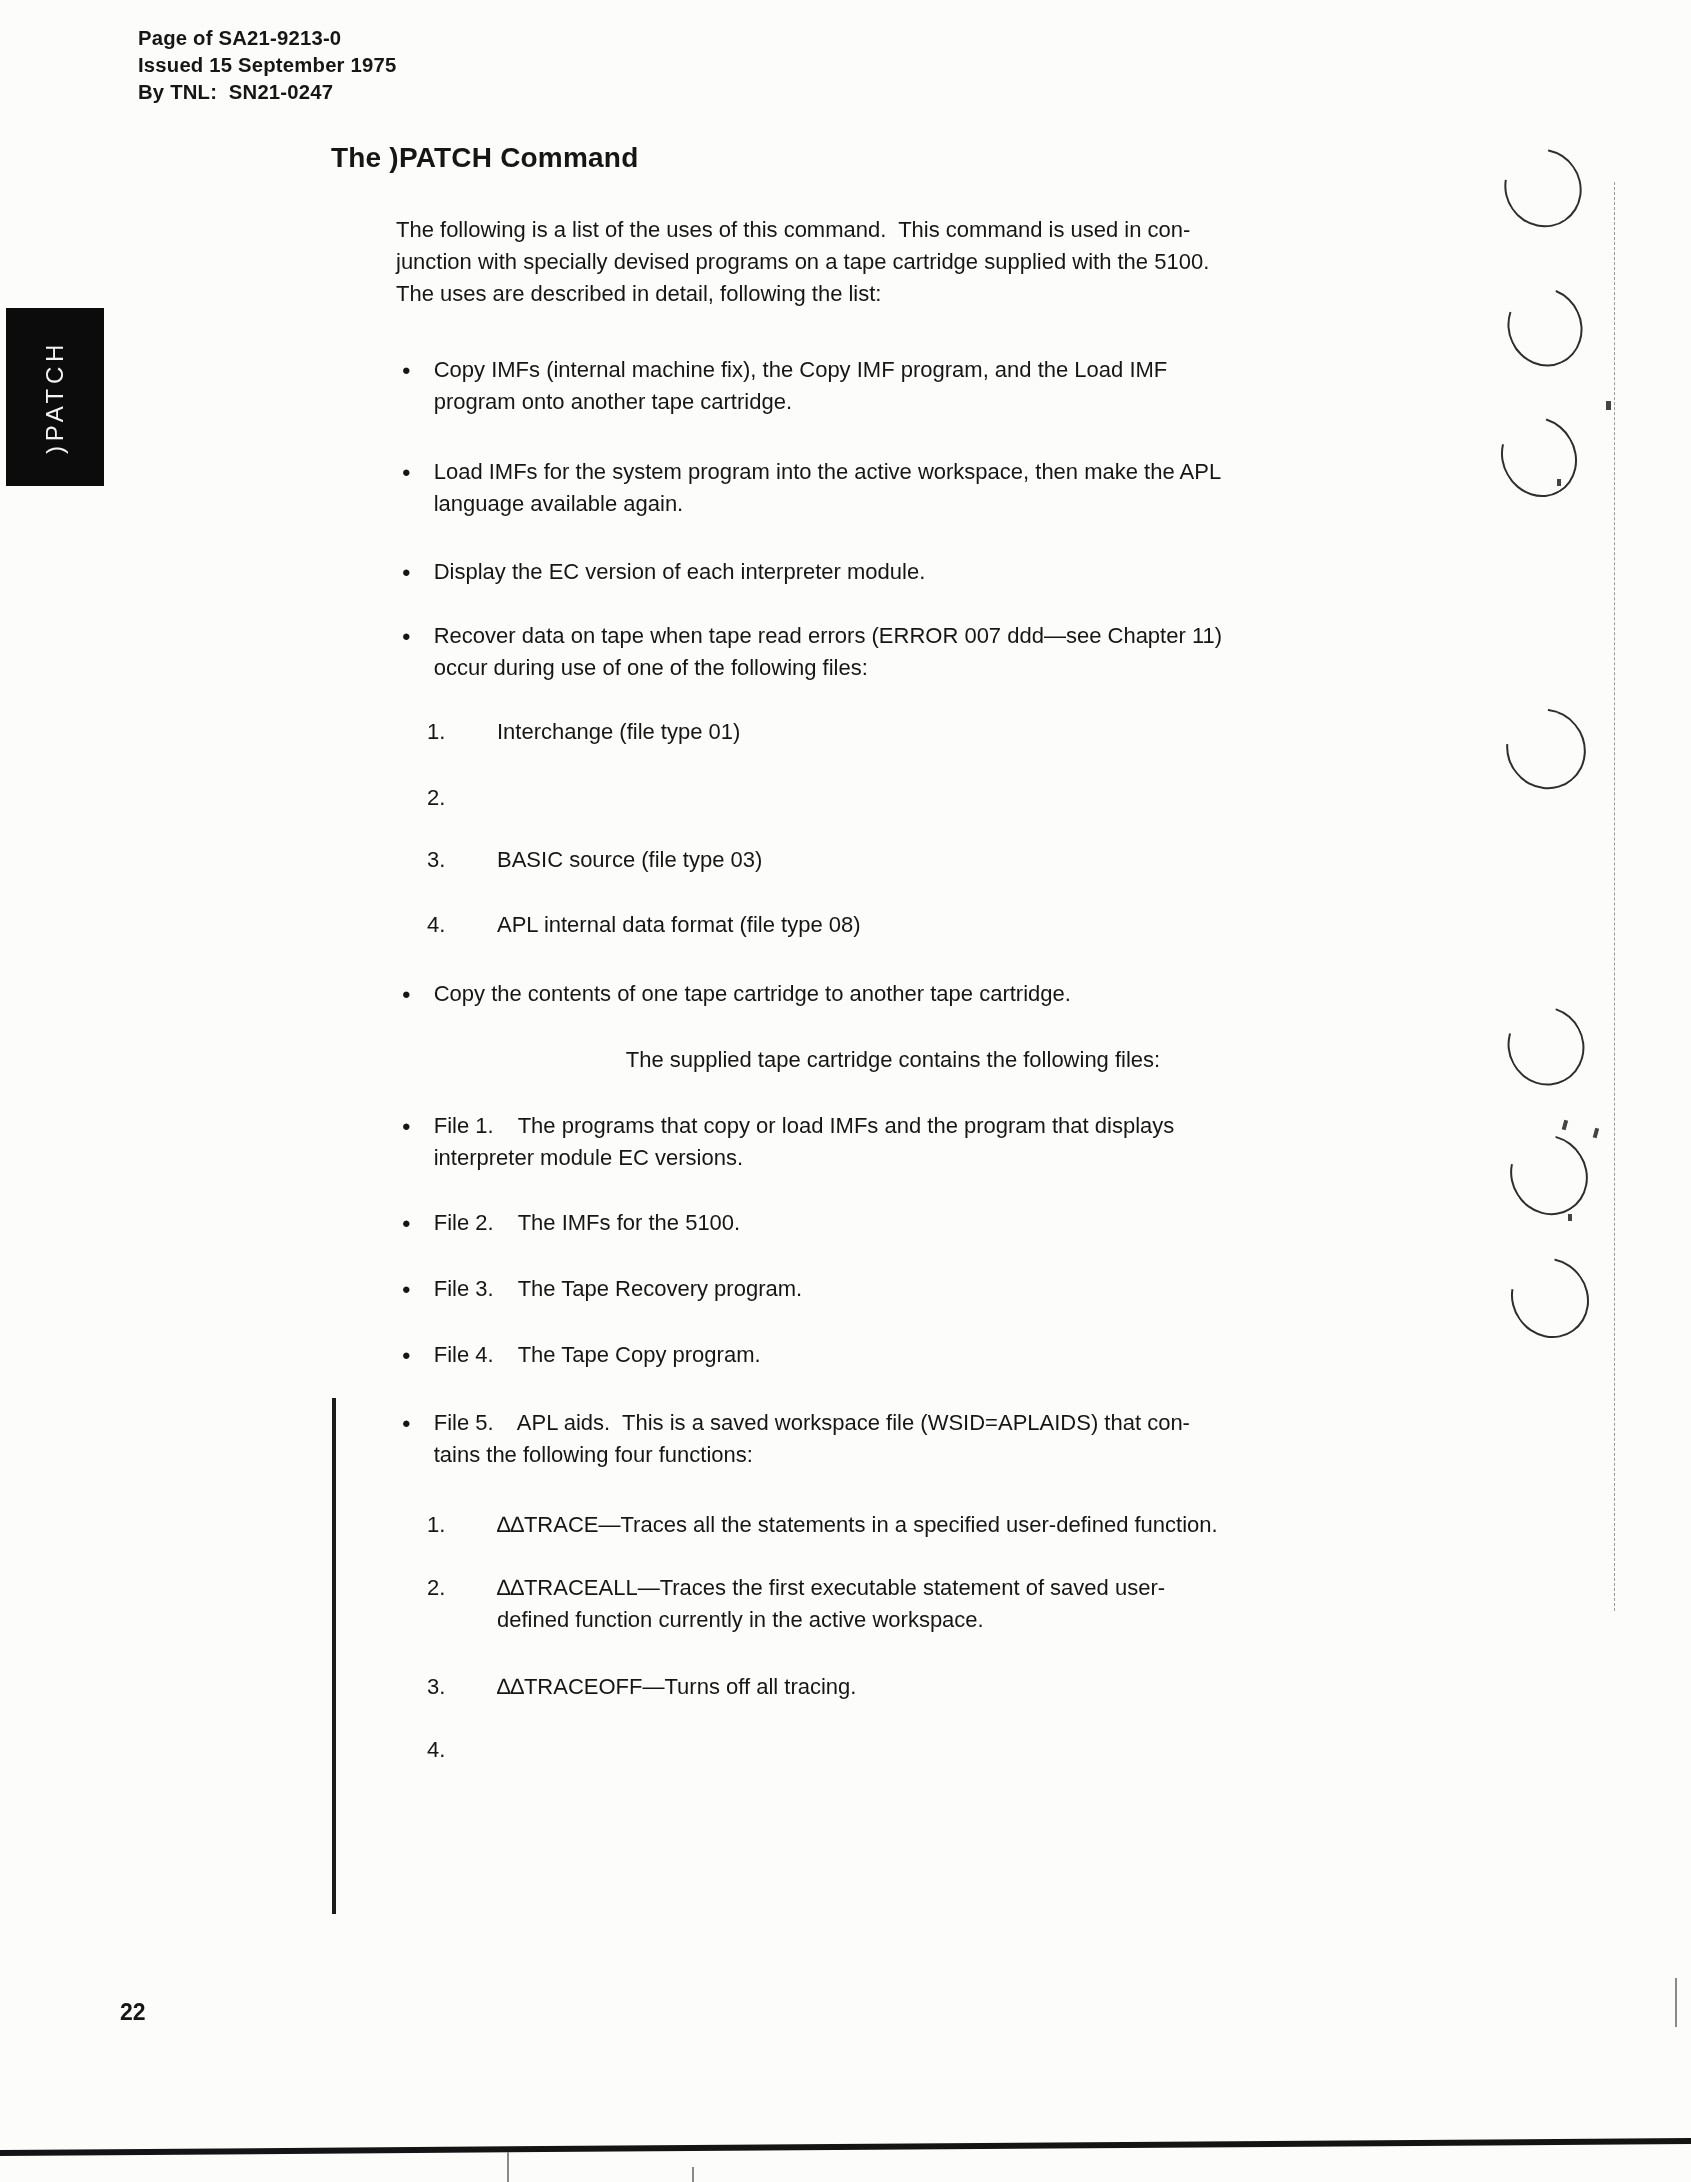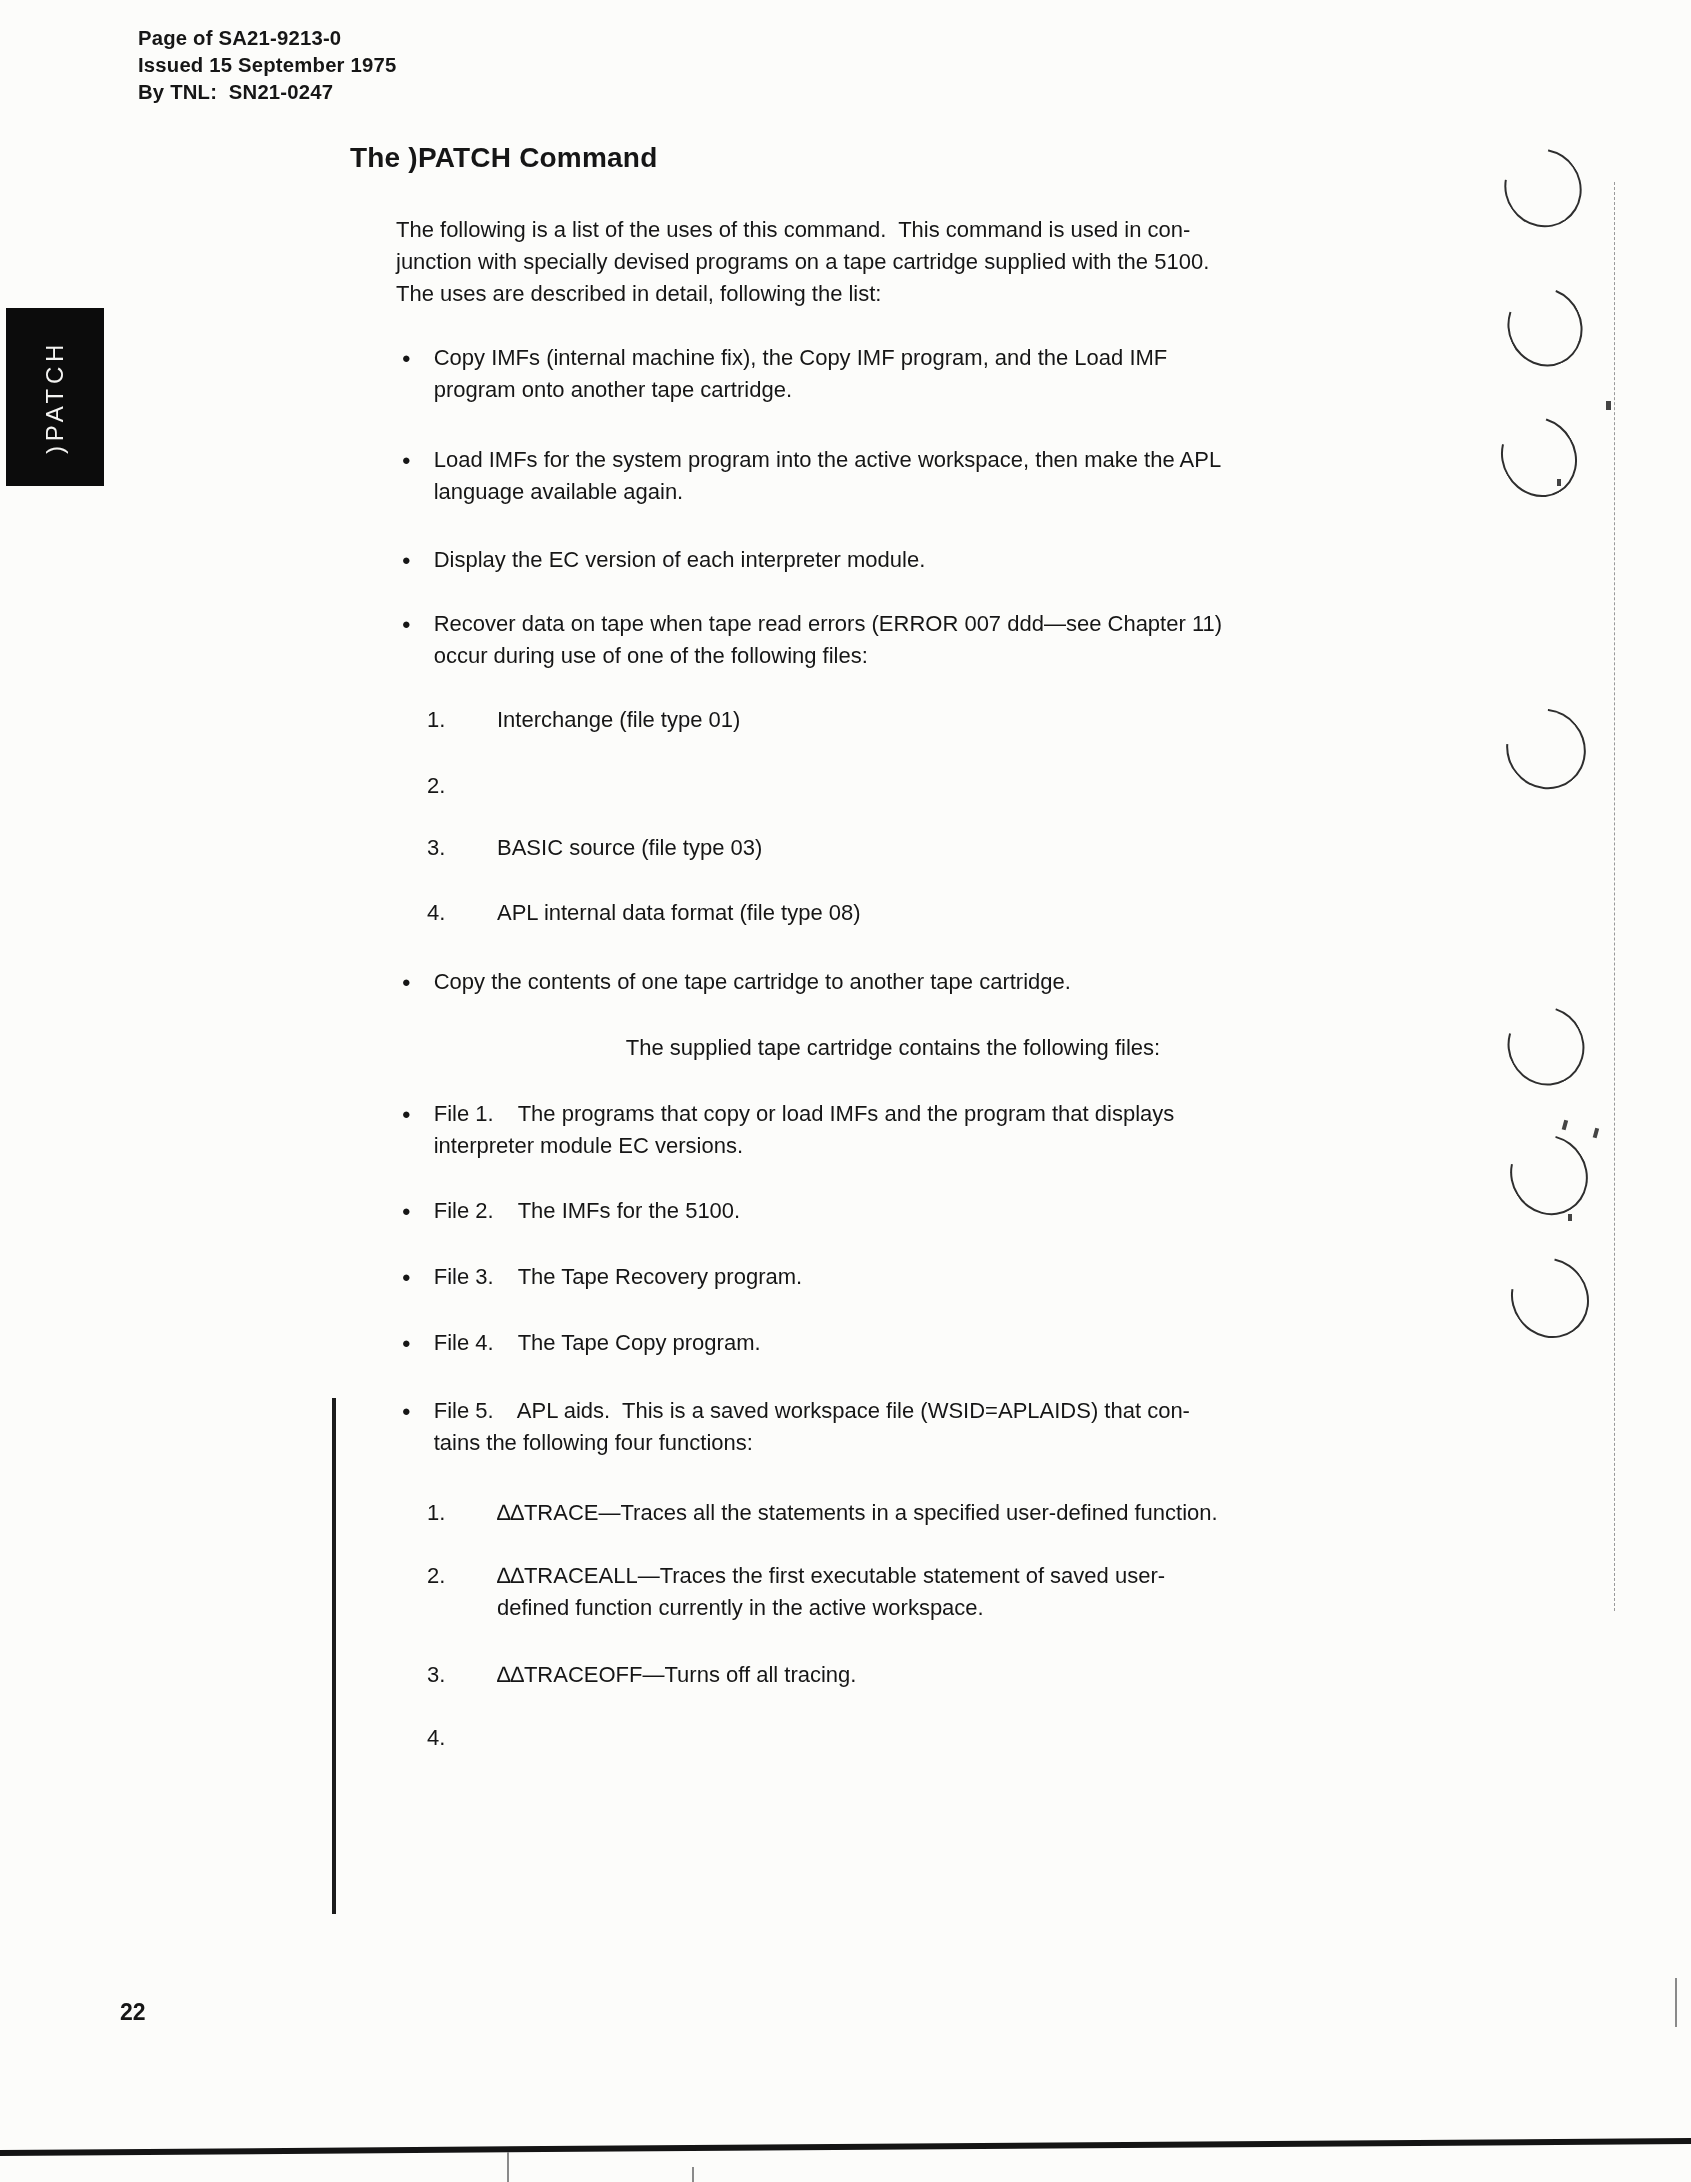--- a/index.html
+++ b/index.html
@@ -23,21 +23,21 @@
   .side-tab{
     position:absolute;left:5.7px;top:308px;width:98px;height:178px;
     background:#0c0c0c;display:flex;align-items:center;justify-content:center;
   }
   .side-tab .vtext{
     writing-mode:vertical-rl;transform:rotate(180deg);
     color:#f4f4f2;font-size:24px;letter-spacing:4.7px;font-weight:normal;
   }
 
   .page-title{
-    position:absolute;left:350px;top:142px;
+    position:absolute;left:331px;top:142px;
     font-size:28px;font-weight:bold;letter-spacing:0.2px;
   }
 
   .content{
     position:absolute;left:396px;top:214px;width:994px;
     font-size:22px;line-height:32px;
   }
 
   .bullet-row{display:flex;padding-left:5.7px;}
   .bullet-marker{flex:none;width:32px;font-size:15px;line-height:32px;}
@@ -90,21 +90,21 @@
   </div>
 
   <div class="side-tab">
     <span class="vtext">)PATCH</span>
   </div>
 
   <div class="page-title">The )PATCH Command</div>
 
   <div class="content">
 
-    <div class="txt" style="margin-bottom:32px;">The following is a list of the uses of this command.  This command is used in con-
+    <div class="txt" style="margin-bottom:44px;">The following is a list of the uses of this command.  This command is used in con-
 junction with specially devised programs on a tape cartridge supplied with the 5100.
 The uses are described in detail, following the list:</div>
 
     <div class="bullet-row" style="margin-bottom:38px;">
       <span class="bullet-marker">●</span>
       <span class="txt">Copy IMFs (internal machine fix), the Copy IMF program, and the Load IMF
 program onto another tape cartridge.</span>
     </div>
     <div class="bullet-row" style="margin-bottom:36px;">
       <span class="bullet-marker">●</span>

